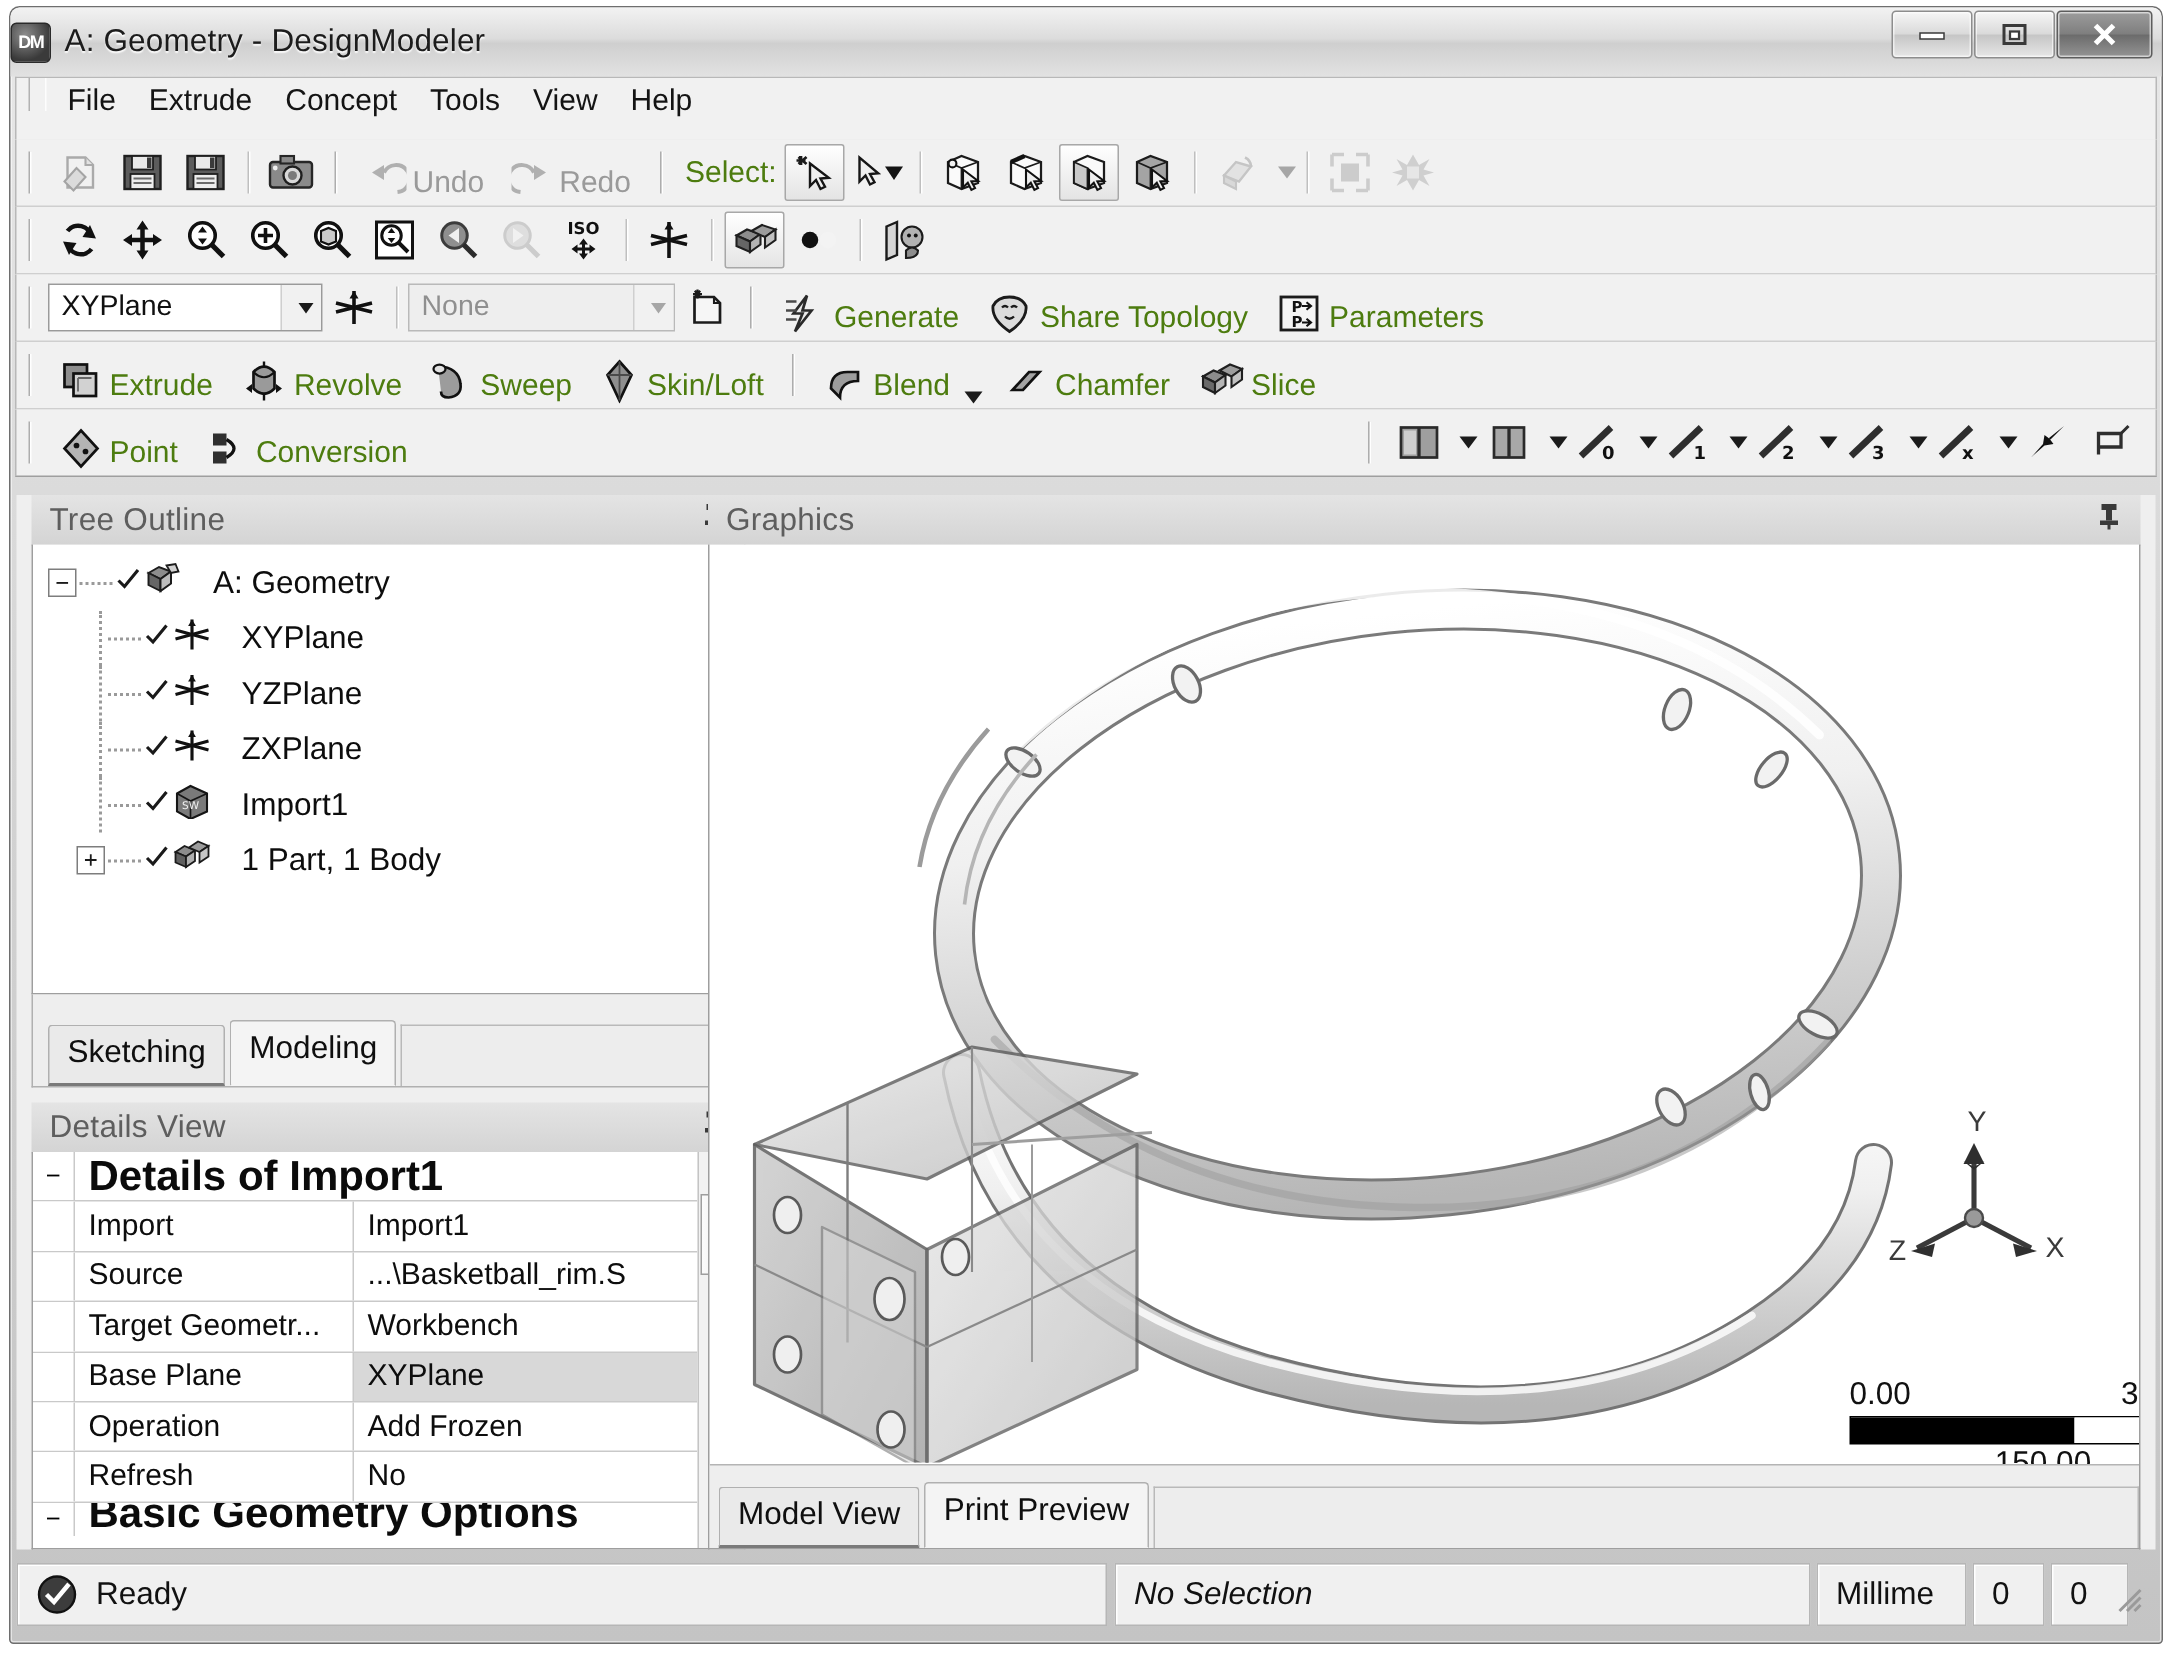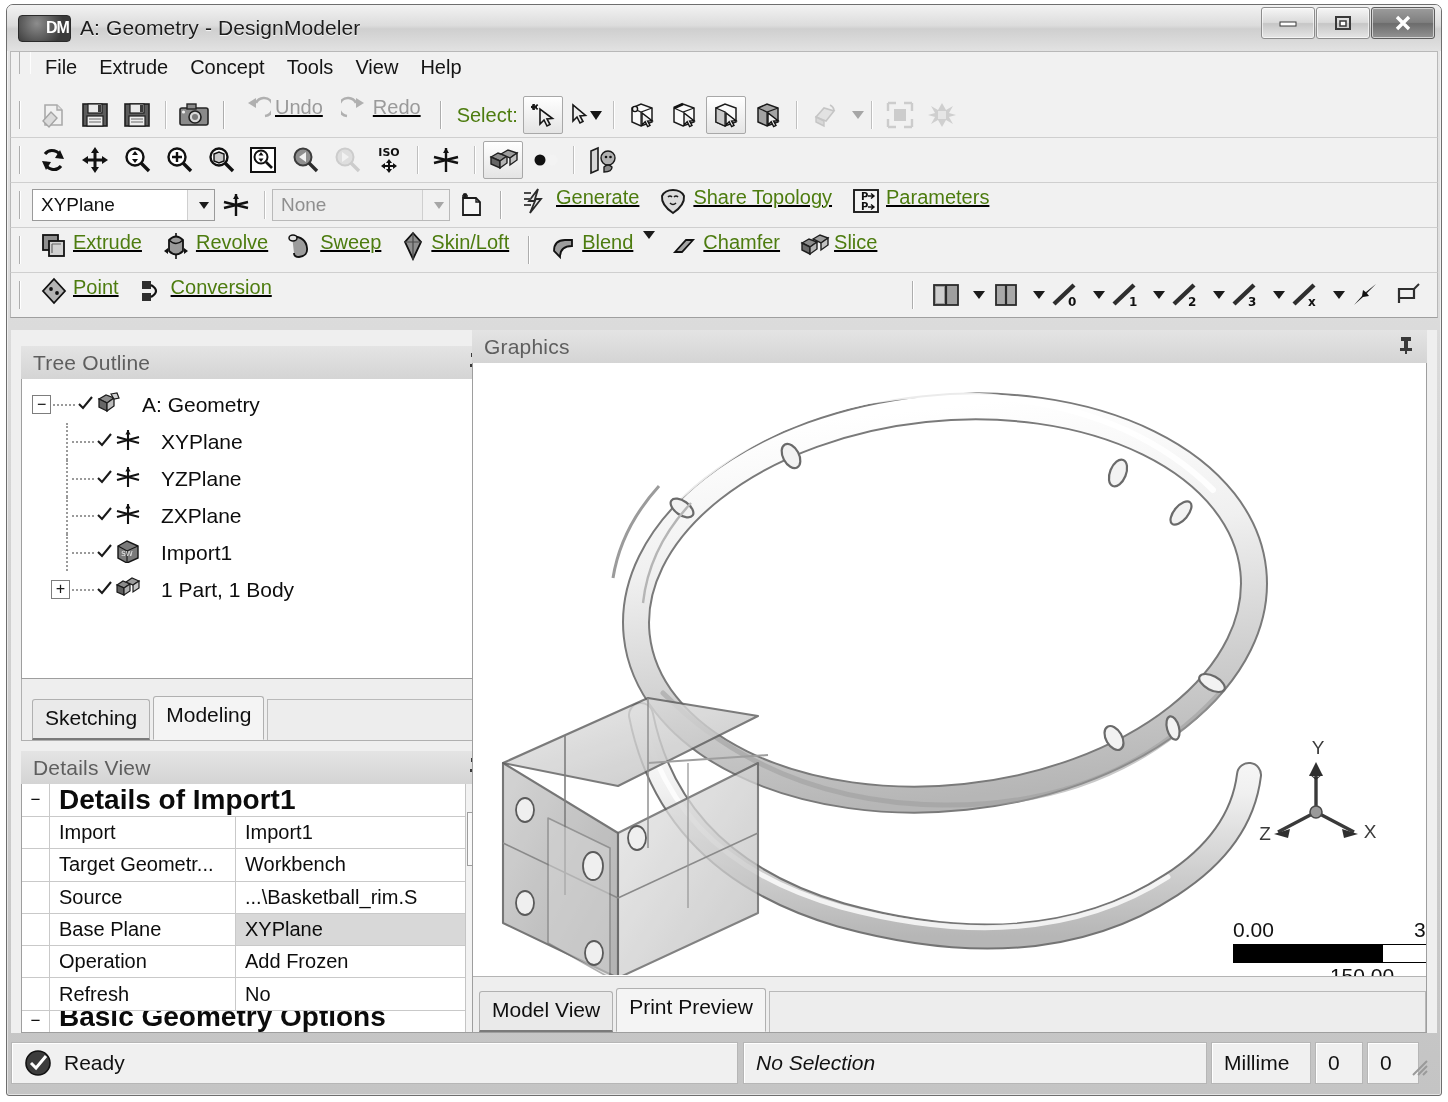--- a/index.html
+++ b/index.html
@@ -20,29 +20,28 @@
     box-shadow:0 0 0 1px rgba(255,255,255,.55) inset;
   }
   
   #titlebar{
     position:relative;height:46px;
     background:linear-gradient(to bottom,#f2f2f2 0%,#dcdcdc 45%,#cfcfcf 52%,#e2e2e2 100%);
     border-radius:6px 6px 0 0;
     display:flex;align-items:center;
   }
   .dm-logo{
-    width:25px;height:25px;margin-left:11px;margin-right:9px;
+    width:25px;height:25px;margin-right:9px;
     border-radius:4px;
     background:radial-gradient(circle at 35% 30%,#8d8d8d,#3a3a3a 70%);
-    color:#fff;font-size:16px;font-weight:bold;
+    color:#fff;font-size:12px;font-weight:bold;
     display:flex;align-items:center;justify-content:center;
     letter-spacing:-1px;
     border:1px solid #2a2a2a;
     flex:0 0 auto;
-    padding-left:26px;
   }
   #title-text{
     font-size:21px;color:#1c1c1c;letter-spacing:.1px;
     text-shadow:0 1px 1px rgba(255,255,255,.9);
     white-space:nowrap;
   }
   #win-buttons{position:absolute;right:6px;top:2px;display:flex;}
   .wbtn{
     width:52px;height:30px;margin-left:1px;
     border:1px solid #8d8d8d;border-radius:3px;
@@ -93,22 +92,22 @@
   }
   .tbtn.pressed{
     background:linear-gradient(to bottom,#ffffff,#e4e4e4);
     border:1px solid #a8a8a8;
   }
   .tbtn.disabled{opacity:.42;}
   .tbtn svg{display:block;}
   .tlabel{font-size:20px;color:#4d7c0f;padding:0 4px;white-space:nowrap;}
   .tlabel.dis{color:#9a9a9a;}
   .textbtn{
-    display:flex;align-items:flex-start;height:38px;padding:0 6px;
-    border:1px solid transparent;border-radius:2px;white-space:nowrap;text-decoration:underline;
+    display:flex;align-items:flex-end;height:38px;padding:0 6px;
+    border:1px solid transparent;border-radius:2px;white-space:nowrap;
   }
   .caret{
     width:0;height:0;margin-left:6px;
     border-left:6px solid transparent;border-right:6px solid transparent;
     border-top:8px solid #1b1b1b;
   }
   .caret.sm{border-left-width:5px;border-right-width:5px;border-top-width:7px;}
   .caret.dis{border-top-color:#a6a6a6;}
   
   .combo{
@@ -128,21 +127,21 @@
     background:#efefef;
   }
   .panel-head{
     height:33px;display:flex;align-items:center;
     background:linear-gradient(to bottom,#e4e4e4,#d4d4d4);
     border-bottom:1px solid #b3b3b3;
   }
   .panel-title{font-size:21px;color:#5e5e5e;padding-left:12px;letter-spacing:.2px;}
   .pin{margin-left:auto;margin-right:12px;}
   
-  #leftcol{position:absolute;left:10px;top:16px;width:476px;bottom:0;}
+  #leftcol{position:absolute;left:10px;top:0;width:476px;bottom:0;}
   #tree-panel{position:absolute;top:0;left:0;right:0;height:395px;}
   #tree-body{
     position:absolute;top:33px;left:0;right:0;bottom:62px;
     background:#ffffff;border:1px solid #9e9e9e;border-top:none;
     box-sizing:border-box;overflow:hidden;
   }
   .tree-row{display:flex;align-items:center;height:37px;padding-left:10px;white-space:nowrap;}
   .tree-label{font-size:21px;color:#0d0d0d;margin-left:20px;}
   .expander{
     width:17px;height:17px;border:1px solid #7d7d7d;background:#fff;
@@ -874,27 +873,27 @@
               <div class="dv-gutter" style="font-size:17px;">−</div>
               <div class="dv-head">Details of Import1</div>
             </div>
             <div class="dv-row">
               <div class="dv-gutter"></div>
               <div class="dv-key">Import</div>
               <div class="dv-val">Import1</div>
             </div>
             <div class="dv-row">
               <div class="dv-gutter"></div>
+              <div class="dv-key">Source</div>
+              <div class="dv-val dv-clip">...\Basketball_rim.S</div>
+            </div>
+            <div class="dv-row">
+              <div class="dv-gutter"></div>
               <div class="dv-key">Target Geometr...</div>
               <div class="dv-val">Workbench</div>
-            </div>
-            <div class="dv-row">
-              <div class="dv-gutter"></div>
-              <div class="dv-key">Source</div>
-              <div class="dv-val dv-clip">...\Basketball_rim.S</div>
             </div>
             <div class="dv-row">
               <div class="dv-gutter"></div>
               <div class="dv-key">Base Plane</div>
               <div class="dv-val sel">XYPlane</div>
             </div>
             <div class="dv-row">
               <div class="dv-gutter"></div>
               <div class="dv-key">Operation</div>
               <div class="dv-val">Add Frozen</div>

